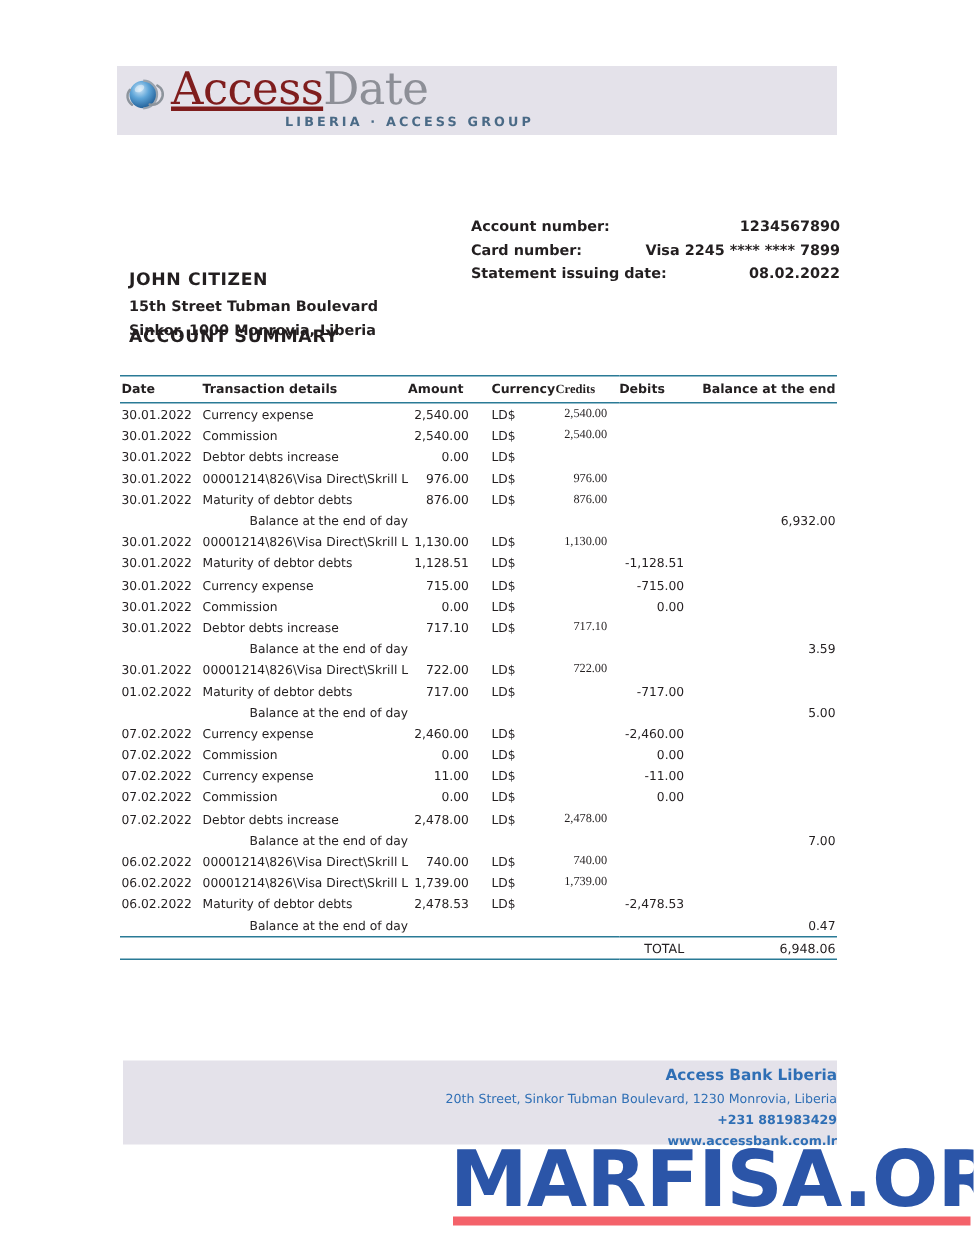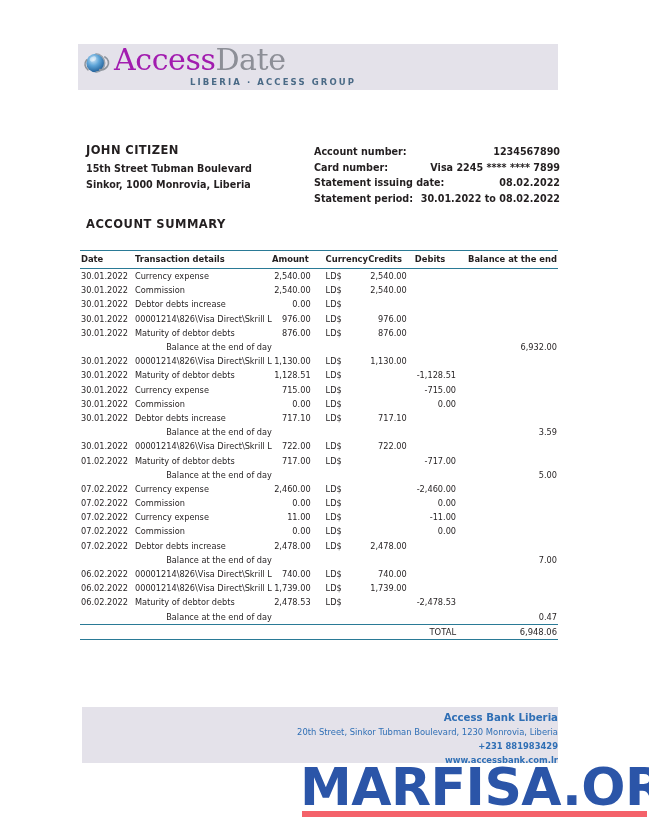--- a/index.html
+++ b/index.html
@@ -42,21 +42,21 @@
   #logo-text {
     position: absolute;
     left: 32px;
     top: 0px;
     font-family: "DejaVu Serif", "Liberation Serif", serif;
     font-size: 30px;
     line-height: 36px;
     letter-spacing: -0.4px;
     white-space: nowrap;
   }
-  .logo-access { color: #a21caf; }
+  .logo-access { color: #7f1d1d; text-decoration: underline; }
   .logo-bank   { color: #8d8f97; }
   #logo-sub {
     position: absolute;
     left: 66px;
     top: 35px;
     font-size: 8.5px;
     font-weight: bold;
     letter-spacing: 2.1px;
     color: #4a6a86;
     white-space: nowrap;
@@ -68,20 +68,21 @@
     position: absolute;
     left: 86px;
     top: 143px;
     width: 230px;
   }
   #customer-name {
     font-size: 11.5px;
     font-weight: bold;
     letter-spacing: 0.4px;
     margin-bottom: 4px;
+    margin-top: 36px;
   }
   .customer-line {
     font-size: 9.6px;
     font-weight: bold;
     line-height: 15.5px;
   }
 
   #account-block {
     position: absolute;
     left: 314px;
@@ -129,21 +130,21 @@
   }
   #statement-table td {
     padding: 2.1px 0;
     white-space: nowrap;
     vertical-align: top;
   }
   .c-date    { width: 48px; padding-left: 1px !important; }
   .c-details { width: 118px; padding-left: 7px !important; }
   .c-amount  { width: 58px; text-align: right; padding-right: 9px !important; }
   .c-curr    { width: 44px; text-align: left;  padding-left: 6px !important; }
-  .c-credits { width: 62px; text-align: right; padding-right: 8px !important; }
+  .c-credits { width: 62px; text-align: right; padding-right: 8px !important; font-family: Liberation Serif, serif; }
   .c-debits  { width: 62px; text-align: right; padding-right: 12px !important; }
   .c-balance { width: 86px; text-align: right; padding-right: 1px !important; }
 
   th.c-amount, th.c-credits, th.c-debits { text-align: right; }
   th.c-balance { text-align: right; }
   th.c-curr { text-align: left; }
 
   tr.balance-row td { font-size: 8.2px; text-align: right; }
   tr.total-row td {
     border-top: 1.6px solid #2a7a96;
@@ -257,24 +258,20 @@
       <span class="acc-value">1234567890</span>
     </div>
     <div class="account-row">
       <span class="acc-label">Card number:</span>
       <span class="acc-value">Visa 2245 **** **** 7899</span>
     </div>
     <div class="account-row">
       <span class="acc-label">Statement issuing date:</span>
       <span class="acc-value">08.02.2022</span>
     </div>
-    <div class="account-row">
-      <span class="acc-label">Statement period:</span>
-      <span class="acc-value">30.01.2022 to 08.02.2022</span>
-    </div>
   </div>
 
 <div id="section-title">ACCOUNT SUMMARY</div>
 
 <table id="statement-table">
   <thead>
     <tr>
       <th class="c-date">Date</th>
       <th class="c-details">Transaction details</th>
       <th class="c-amount">Amount</th>

